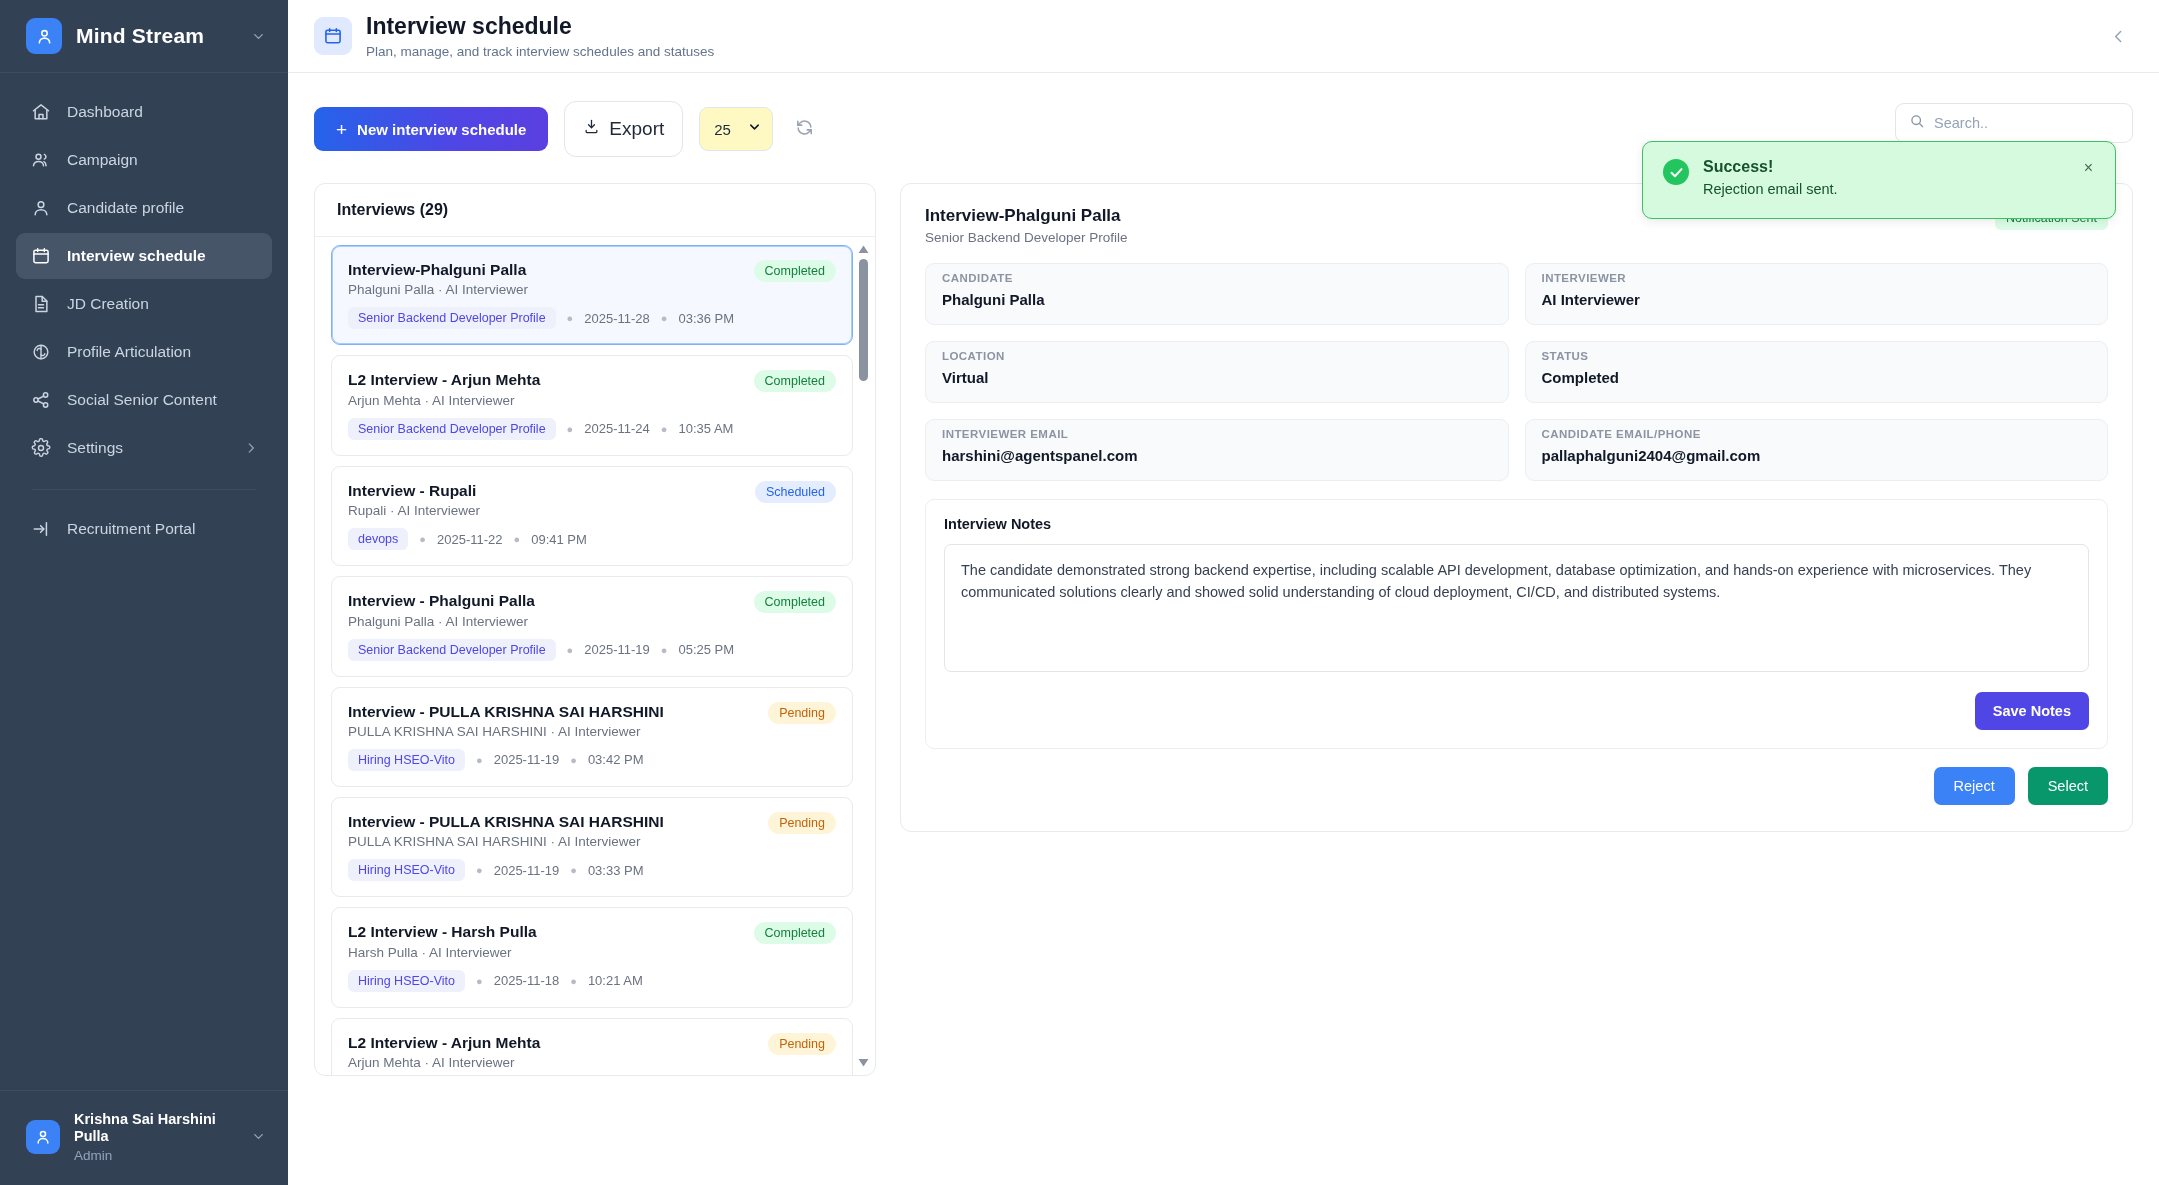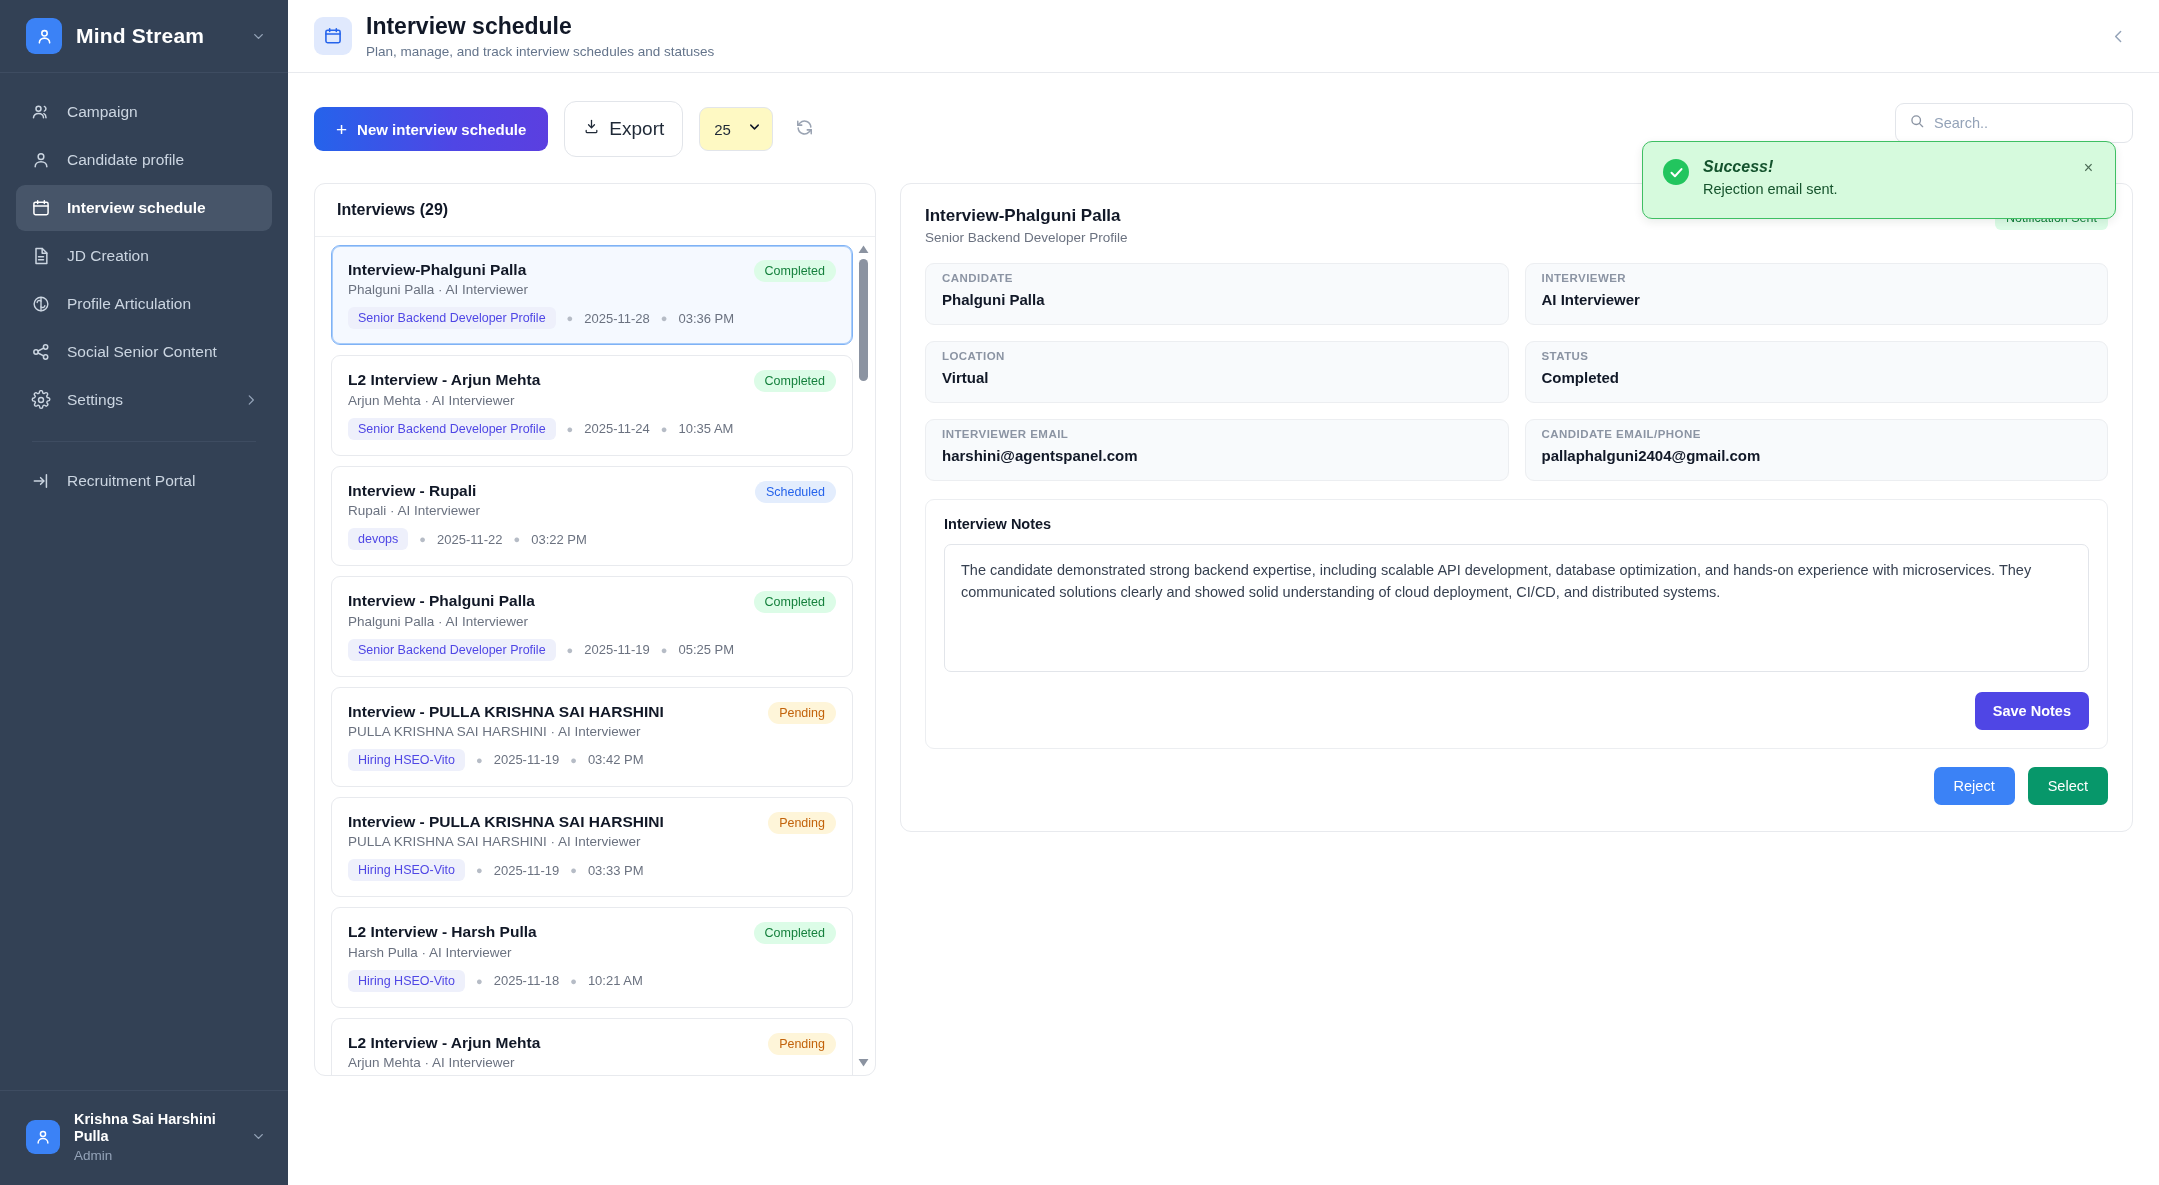--- a/index.html
+++ b/index.html
@@ -225,21 +225,21 @@
     background: #d6fadd; border: 1px solid #3fbf63; border-radius: 10px;
     display: flex; align-items: flex-start; gap: 14px;
     padding: 16px 18px 17px 20px;
     box-shadow: 0 3px 10px rgba(16,40,24,.09);
   }
   .toast-check {
     width: 26px; height: 26px; border-radius: 50%; background: #22c55e;
     display: flex; align-items: center; justify-content: center; flex: 0 0 26px; margin-top: 1px;
   }
   .toast-body { flex: 1; }
-  .toast-title { font-size: 16px; font-weight: 700; color: #14532d; font-style: italic; }
+  .toast-title { font-size: 16px; font-weight: 700; color: #14532d; }
   .toast-msg { font-size: 14.5px; color: #15532c; margin-top: 5px; }
   .toast-close { background: none; border: none; color: #4b6b55; font-size: 16px; cursor: pointer; line-height: 1; padding: 2px 4px; font-family: inherit; }
 </style>
 </head>
 <body>
 
 <div class="app">
 
   <aside class="sidebar">
 
@@ -253,20 +253,30 @@
       <span class="sb-brand-name">Mind Stream</span>
       <span class="sb-caret">
         <svg width="15" height="15" viewBox="0 0 24 24" fill="none" stroke="currentColor" stroke-width="2.2" stroke-linecap="round" stroke-linejoin="round">
             <polyline points="6 9 12 15 18 9"></polyline>
           </svg>
       </span>
     </div>
 
     <nav class="sb-nav">
 
+      <div class="sb-item">
+        <span class="ic">
+          <svg width="20" height="20" viewBox="0 0 24 24" fill="none" stroke="currentColor" stroke-width="1.8" stroke-linecap="round" stroke-linejoin="round">
+              <path d="M3 10.5 12 3.5l9 7"></path>
+              <path d="M5 9.8V20h14V9.8"></path>
+              <path d="M9.6 20v-5h4.8v5"></path>
+            </svg>
+        </span>
+        <span class="lbl">Dashboard</span>
+      </div>
 
       <div class="sb-item">
         <span class="ic">
           <svg width="20" height="20" viewBox="0 0 24 24" fill="none" stroke="currentColor" stroke-width="1.8" stroke-linecap="round" stroke-linejoin="round">
               <circle cx="9" cy="8" r="3"></circle>
               <path d="M3 19c0-3.2 2.7-5.2 6-5.2s6 2 6 5.2"></path>
               <path d="M16 5.3a3 3 0 0 1 0 5.6"></path>
               <path d="M18 19c0-2.6-1-4.2-2.6-5"></path>
             </svg>
         </span>
@@ -510,21 +520,21 @@
                   <div class="iv-title">Interview - Rupali</div>
                   <div class="iv-sub">Rupali · AI Interviewer</div>
                 </div>
                 <span class="badge scheduled">Scheduled</span>
               </div>
               <div class="iv-meta">
                 <span class="chip">devops</span>
                 <span class="dot">●</span>
                 <span class="iv-date">2025-11-22</span>
                 <span class="dot">●</span>
-                <span class="iv-time">03:22 PM</span>
+                <span class="iv-time">09:41 PM</span>
               </div>
             </div>
 
             <div class="iv-card">
               <div class="iv-top">
                 <div>
                   <div class="iv-title">Interview - Phalguni Palla</div>
                   <div class="iv-sub">Phalguni Palla · AI Interviewer</div>
                 </div>
                 <span class="badge completed">Completed</span>

